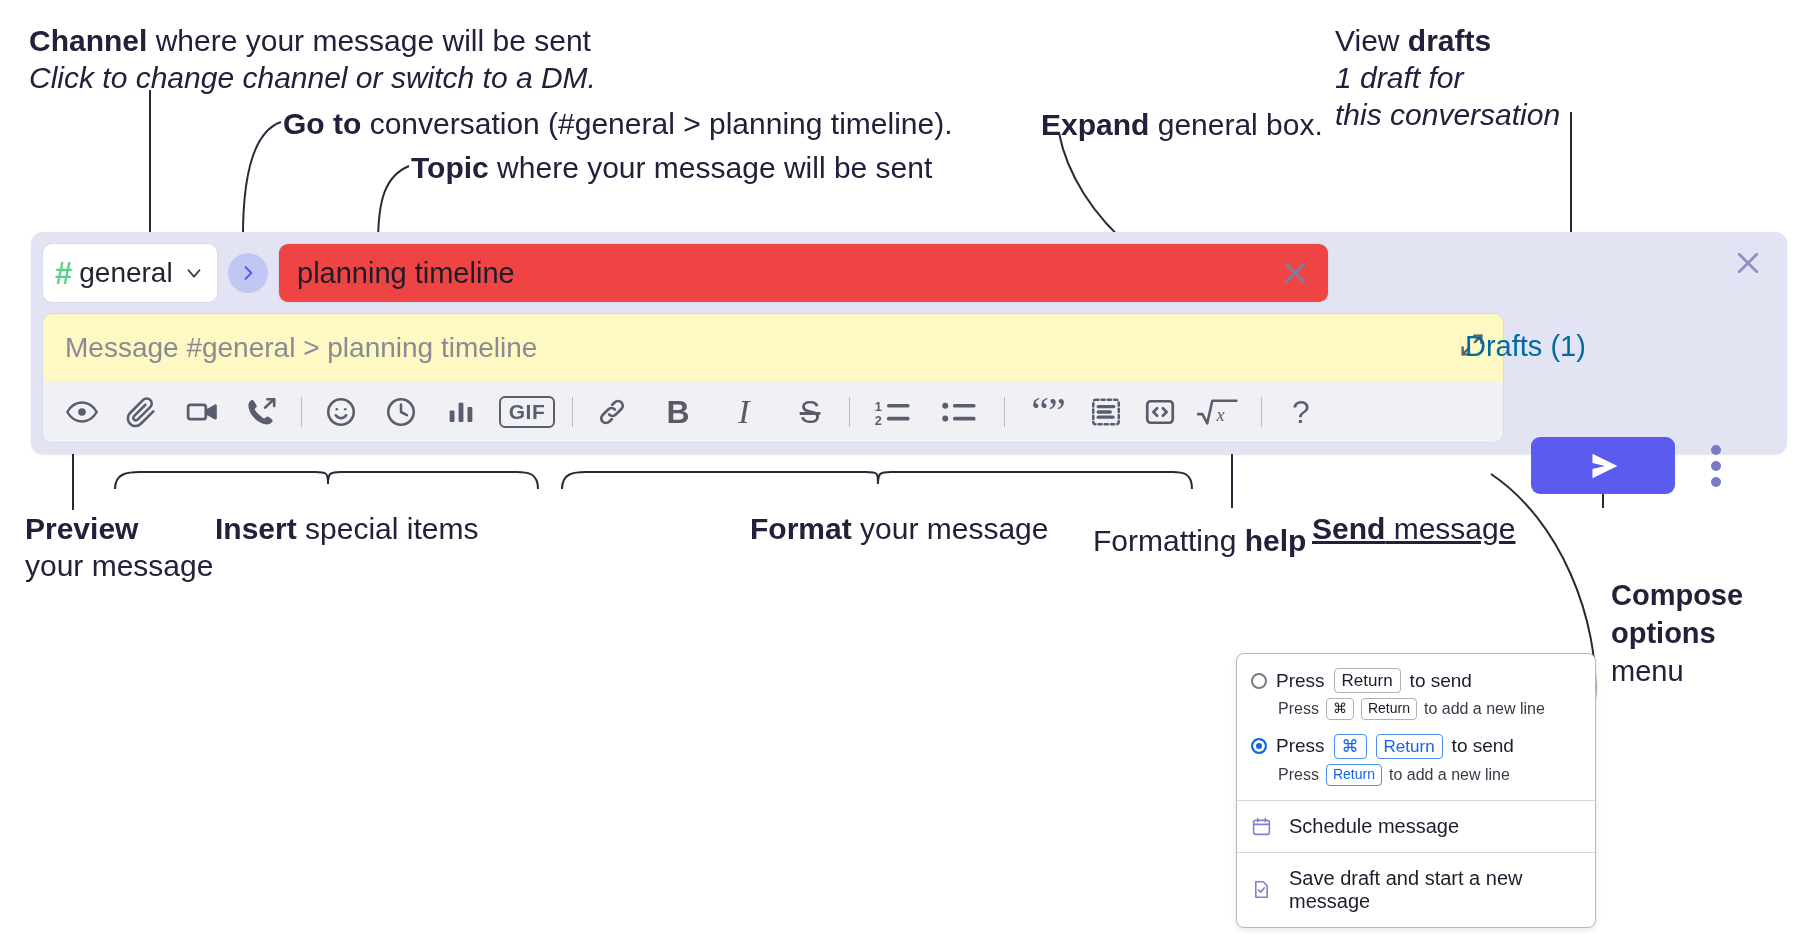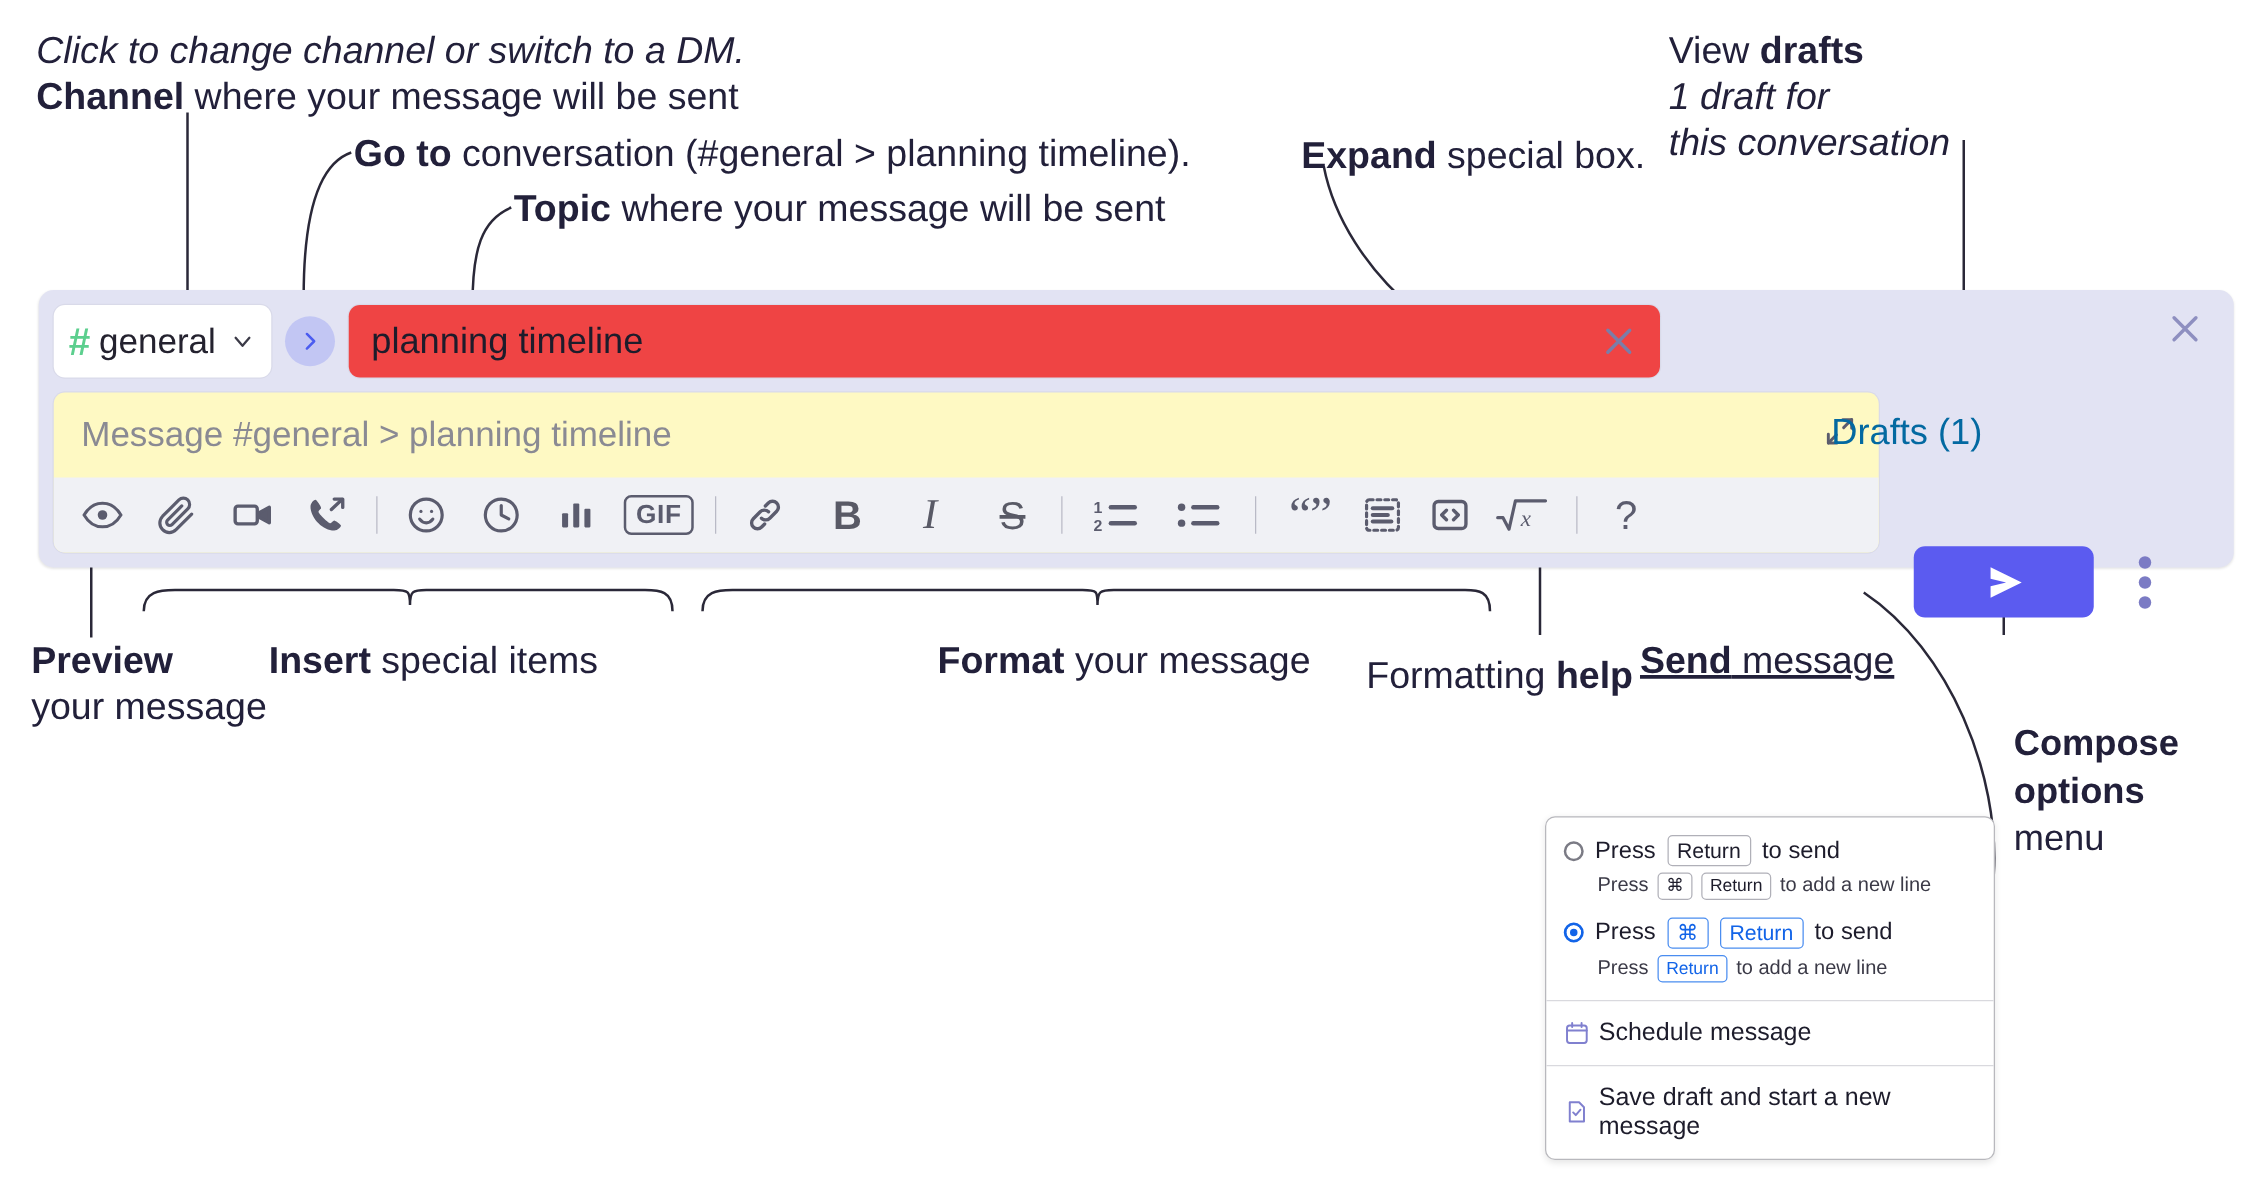--- a/index.html
+++ b/index.html
@@ -99,21 +99,21 @@
   .opt-row{display:flex;align-items:center;gap:9px;padding:4px 14px;cursor:pointer;}
   .opt-sub{display:flex;align-items:center;gap:7px;padding:1px 14px 4px 41px;font-size:16px;color:#3b3a47;}
   .radio{width:16px;height:16px;border-radius:50%;border:2px solid #7b7b85;box-sizing:border-box;
     flex:0 0 auto;background:#fff;}
   .radio.on{border-color:#1264e8;background:#1264e8;box-shadow:inset 0 0 0 3px #fff;}
   .key{border:1px solid #b0b0b8;border-radius:4px;padding:1px 7px;font-size:17px;color:#1d1c2b;
     background:#fff;line-height:1.25;display:inline-block;}
   .key.sm{font-size:14px;padding:1px 6px;}
   .key.blue{border-color:#4a8df0;color:#1264e8;}
   .opt-div{height:1px;background:#d9d9de;}
-  .opt-item{display:flex;align-items:center;gap:7px;padding:7px 14px;cursor:pointer;font-size:20px;}
+  .opt-item{display:flex;align-items:center;gap:17px;padding:7px 14px;cursor:pointer;font-size:20px;}
   .opt-item svg{flex:0 0 auto;}
 </style>
 </head>
 <body>
 
 <svg id="lines" viewBox="0 0 1814 944">
   <defs>
     <marker id="ah" markerWidth="9" markerHeight="9" refX="5" refY="4.5" orient="auto">
       <path d="M0,0 L9,4.5 L0,9 z" fill="#2a2838"></path>
     </marker>
@@ -138,34 +138,34 @@
 
     <path d="M115,489 C115,473 128,472 140,472 L315,472 C327,472 328,473 328,484 C328,473 330,472 341,472 L516,472 C528,472 538,473 538,489"></path>
 
     <path d="M562,489 C562,473 574,472 586,472 L866,472 C878,472 878,473 878,484 C878,473 880,472 891,472 L1172,472 C1183,472 1192,473 1192,489"></path>
 
     <path d="M1491,474 C1560,520 1600,620 1595,700 C1592,760 1560,790 1498,796"></path>
   </g>
 </svg>
 
 <div class="ann t35" style="left:29px;top:22px;">
+  <div><b>Channel</b><span> where your message will be sent</span></div>
   <div><i>Click to change channel or switch to a DM.</i></div>
-  <div><b>Channel</b><span> where your message will be sent</span></div>
 </div>
 
 <div class="ann t35" style="left:283px;top:105px;">
   <b>Go to</b><span> conversation (#general &gt; planning timeline).</span>
 </div>
 
 <div class="ann t35" style="left:411px;top:149px;">
   <b>Topic</b><span> where your message will be sent</span>
 </div>
 
 <div class="ann t35" style="left:1041px;top:106px;">
-  <b>Expand</b><span> special box.</span>
+  <b>Expand</b><span> general box.</span>
 </div>
 
 <div class="ann t35" style="left:1335px;top:22px;">
   <div><span>View </span><b>drafts</b></div>
   <div><i>1 draft for</i></div>
   <div><i>this conversation</i></div>
 </div>
 
 <div class="ann t35" style="left:25px;top:510px;">
   <div><b>Preview</b></div>

